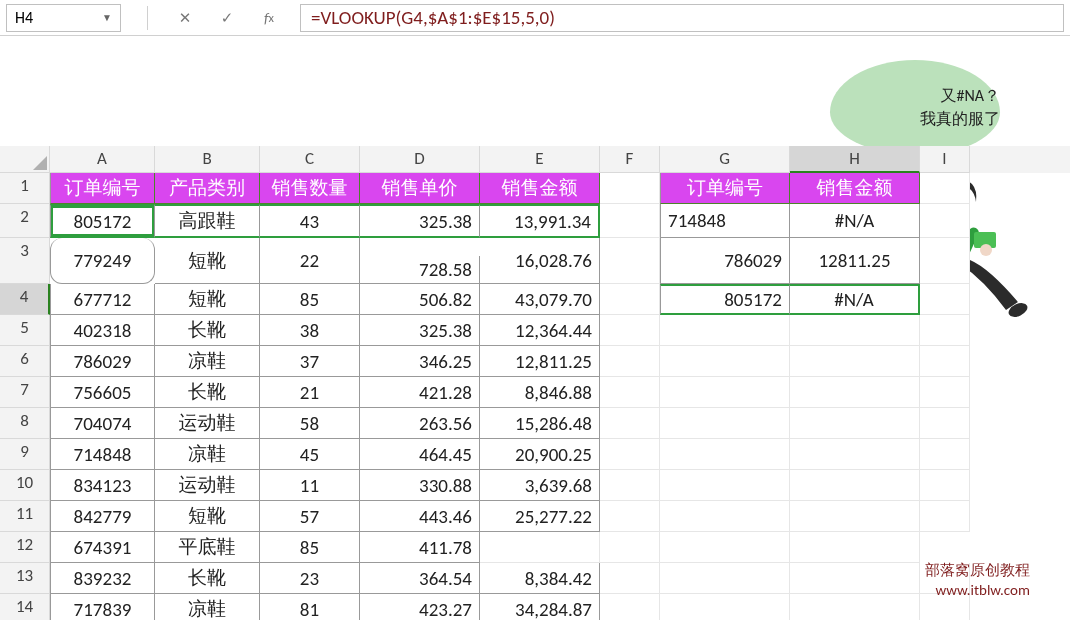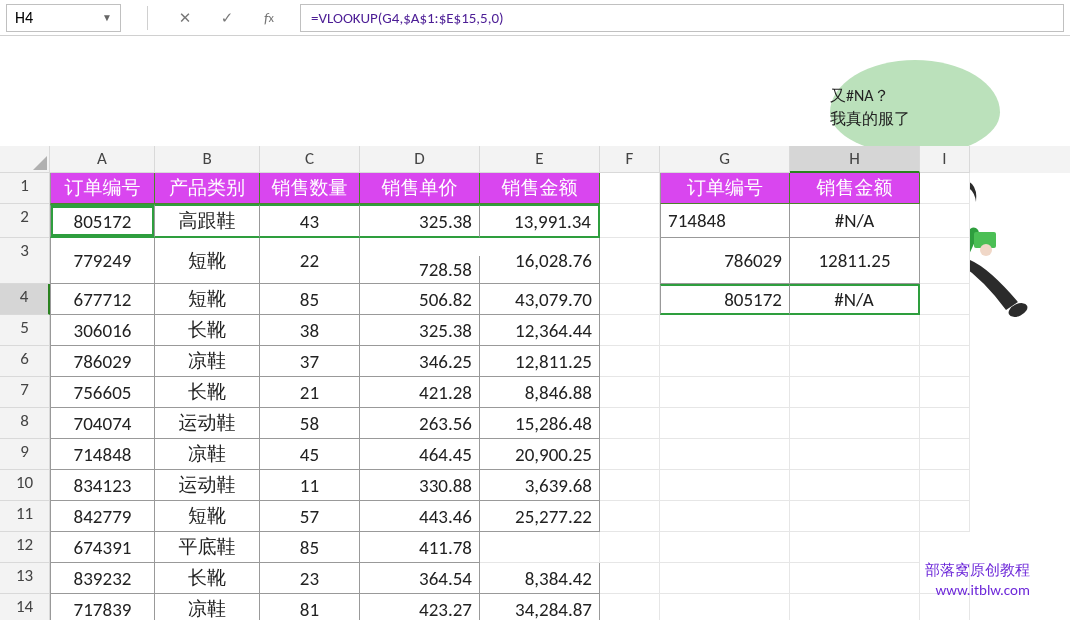--- a/index.html
+++ b/index.html
@@ -53,24 +53,24 @@
     align-items: center;
     justify-content: center;
     font-size: 15px;
   }
   .fx-input {
     flex: 1;
     height: 28px;
     border: 1px solid #c0c0c0;
     background: #fff;
     padding: 2px 10px;
-    font-size: 15px;
+    font-size: 19px;
     display: flex;
     align-items: center;
-    color: #4c1d95;
+    color: #7f1d1d;
   }
   
   .above-sheet {
     height: 110px;
     background: #fff;
     position: relative;
   }
 
   
   .sheet {
@@ -151,21 +151,21 @@
   .bubble {
     position:absolute;
     top:60px;
     right:70px;
     width:170px;
     height:95px;
     background:#bbe1bb;
     border-radius:50% 50% 48% 52% / 55% 55% 45% 45%;
     display:flex;
     flex-direction:column;
-    align-items:flex-start;
+    align-items:flex-end;
     justify-content:center;
     font-size:16px;
     color:#222;
     line-height:1.4;
   }
   .bubble::after, .bubble::before {
     content:"";
     position:absolute;
     background:#bbe1bb;
     border-radius:50%;
@@ -182,21 +182,21 @@
     height:200px;
     pointer-events:none;
   }
 
   
   .credit {
     position:absolute;
     right:40px;
     bottom:20px;
     font-size:15px;
-    color:#6d28d9;
+    color:#7f1d1d;
     text-align:right;
     line-height:1.3;
   }
 
   
   .colheads .colH { background:#d6d6d6; border-bottom:2px solid #2a8220;}
   .rowhead.row4  { background:#d6d6d6; border-right:2px solid #2a8220;}
 
   
 </style>
@@ -285,21 +285,21 @@
         <div class="cell al-center" style="border-right: 1px solid rgb(153, 153, 153); border-bottom: 2px solid rgb(46, 158, 62); border-top: 2px solid rgb(46, 158, 62);">43</div>
         <div class="cell al-right" style="border-right: 1px solid rgb(153, 153, 153); border-bottom: 2px solid rgb(46, 158, 62); border-top: 2px solid rgb(46, 158, 62);">325.38</div>
         <div class="cell al-right" style="border-right: 2px solid rgb(46, 158, 62); border-bottom: 2px solid rgb(46, 158, 62); border-top: 2px solid rgb(46, 158, 62);">13,991.34</div>
         <div class="cell"></div>
         <div class="cell al-left" style="border-right: 1px solid rgb(153, 153, 153); border-bottom: 1px solid rgb(153, 153, 153); border-left: 1px solid rgb(153, 153, 153);">714848</div>
         <div class="cell al-center" style="border-right: 1px solid rgb(153, 153, 153); border-bottom: 1px solid rgb(153, 153, 153);">#N/A</div>
         <div class="cell"></div>
       </div>
       <div class="row">
         <div class="rowhead">3</div>
-        <div class="cell al-center" style="border-right: 1px solid rgb(153, 153, 153); border-bottom: 1px solid rgb(153, 153, 153); border-left: 1px solid rgb(153, 153, 153);">779249</div>
+        <div class="cell al-center" style="border-right: 1px solid rgb(153, 153, 153); border-bottom: 1px solid rgb(153, 153, 153); border-left: 1px solid rgb(153, 153, 153); border-radius: 12px;">779249</div>
         <div class="cell al-center" style="border-right: 1px solid rgb(153, 153, 153); border-bottom: 1px solid rgb(153, 153, 153);">短靴</div>
         <div class="cell al-center" style="border-right: 1px solid rgb(153, 153, 153); border-bottom: 1px solid rgb(153, 153, 153);">22</div>
         <div class="cell al-right" style="border-right: 1px solid rgb(153, 153, 153); border-bottom: 1px solid rgb(153, 153, 153); margin-top: 18px;">728.58</div>
         <div class="cell al-right" style="border-right: 1px solid rgb(153, 153, 153); border-bottom: 1px solid rgb(153, 153, 153);">16,028.76</div>
         <div class="cell"></div>
         <div class="cell al-right" style="border-right: 1px solid rgb(153, 153, 153); border-bottom: 1px solid rgb(153, 153, 153); border-left: 1px solid rgb(153, 153, 153);">786029</div>
         <div class="cell al-center" style="border-right: 1px solid rgb(153, 153, 153); border-bottom: 1px solid rgb(153, 153, 153);">12811.25</div>
         <div class="cell"></div>
       </div>
       <div class="row">
@@ -309,21 +309,21 @@
         <div class="cell al-center" style="border-right: 1px solid rgb(153, 153, 153); border-bottom: 1px solid rgb(153, 153, 153);">85</div>
         <div class="cell al-right" style="border-right: 1px solid rgb(153, 153, 153); border-bottom: 1px solid rgb(153, 153, 153);">506.82</div>
         <div class="cell al-right" style="border-right: 1px solid rgb(153, 153, 153); border-bottom: 1px solid rgb(153, 153, 153);">43,079.70</div>
         <div class="cell"></div>
         <div class="cell al-right" style="border-width: 2px 1px; border-style: solid; border-color: rgb(46, 158, 62) rgb(153, 153, 153);">805172</div>
         <div class="cell al-center" style="border-right: 2px solid rgb(46, 158, 62); border-bottom: 2px solid rgb(46, 158, 62); border-top: 2px solid rgb(46, 158, 62);">#N/A</div>
         <div class="cell"></div>
       </div>
       <div class="row">
         <div class="rowhead">5</div>
-        <div class="cell al-center" style="border-right: 1px solid rgb(153, 153, 153); border-bottom: 1px solid rgb(153, 153, 153); border-left: 1px solid rgb(153, 153, 153);">306016</div>
+        <div class="cell al-center" style="border-right: 1px solid rgb(153, 153, 153); border-bottom: 1px solid rgb(153, 153, 153); border-left: 1px solid rgb(153, 153, 153);">402318</div>
         <div class="cell al-center" style="border-right: 1px solid rgb(153, 153, 153); border-bottom: 1px solid rgb(153, 153, 153);">长靴</div>
         <div class="cell al-center" style="border-right: 1px solid rgb(153, 153, 153); border-bottom: 1px solid rgb(153, 153, 153);">38</div>
         <div class="cell al-right" style="border-right: 1px solid rgb(153, 153, 153); border-bottom: 1px solid rgb(153, 153, 153);">325.38</div>
         <div class="cell al-right" style="border-right: 1px solid rgb(153, 153, 153); border-bottom: 1px solid rgb(153, 153, 153);">12,364.44</div>
         <div class="cell"></div>
         <div class="cell"></div>
         <div class="cell"></div>
         <div class="cell"></div>
       </div>
       <div class="row">

